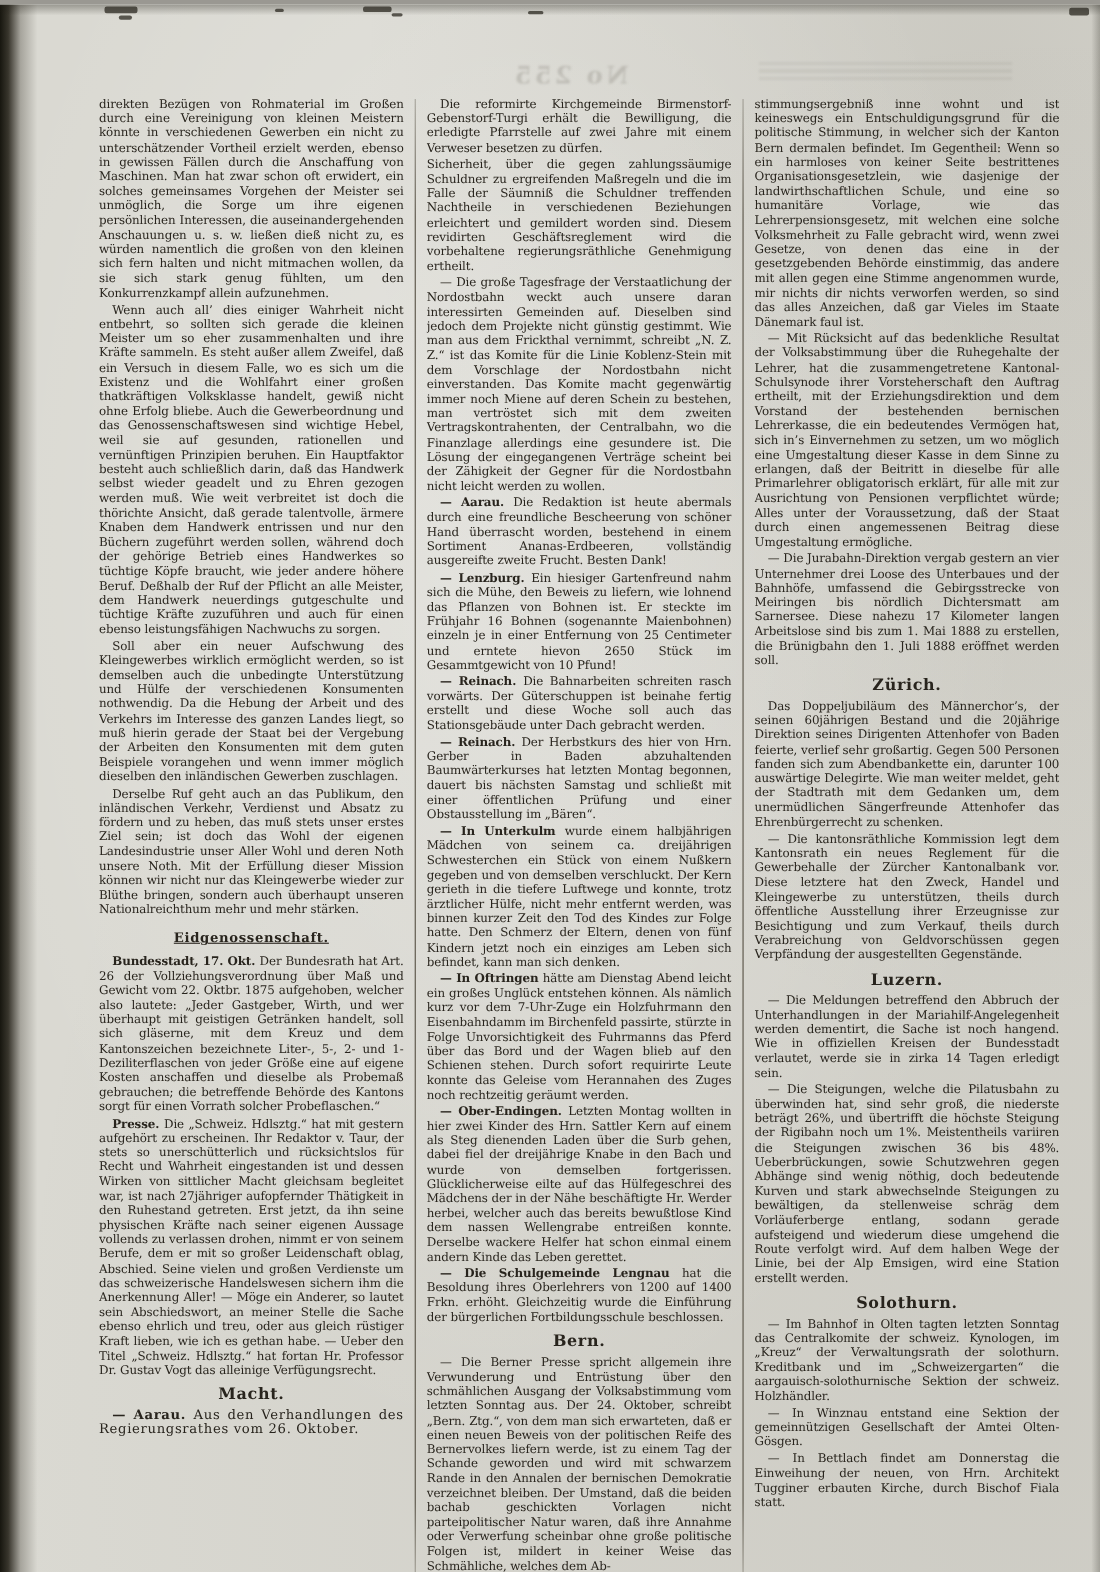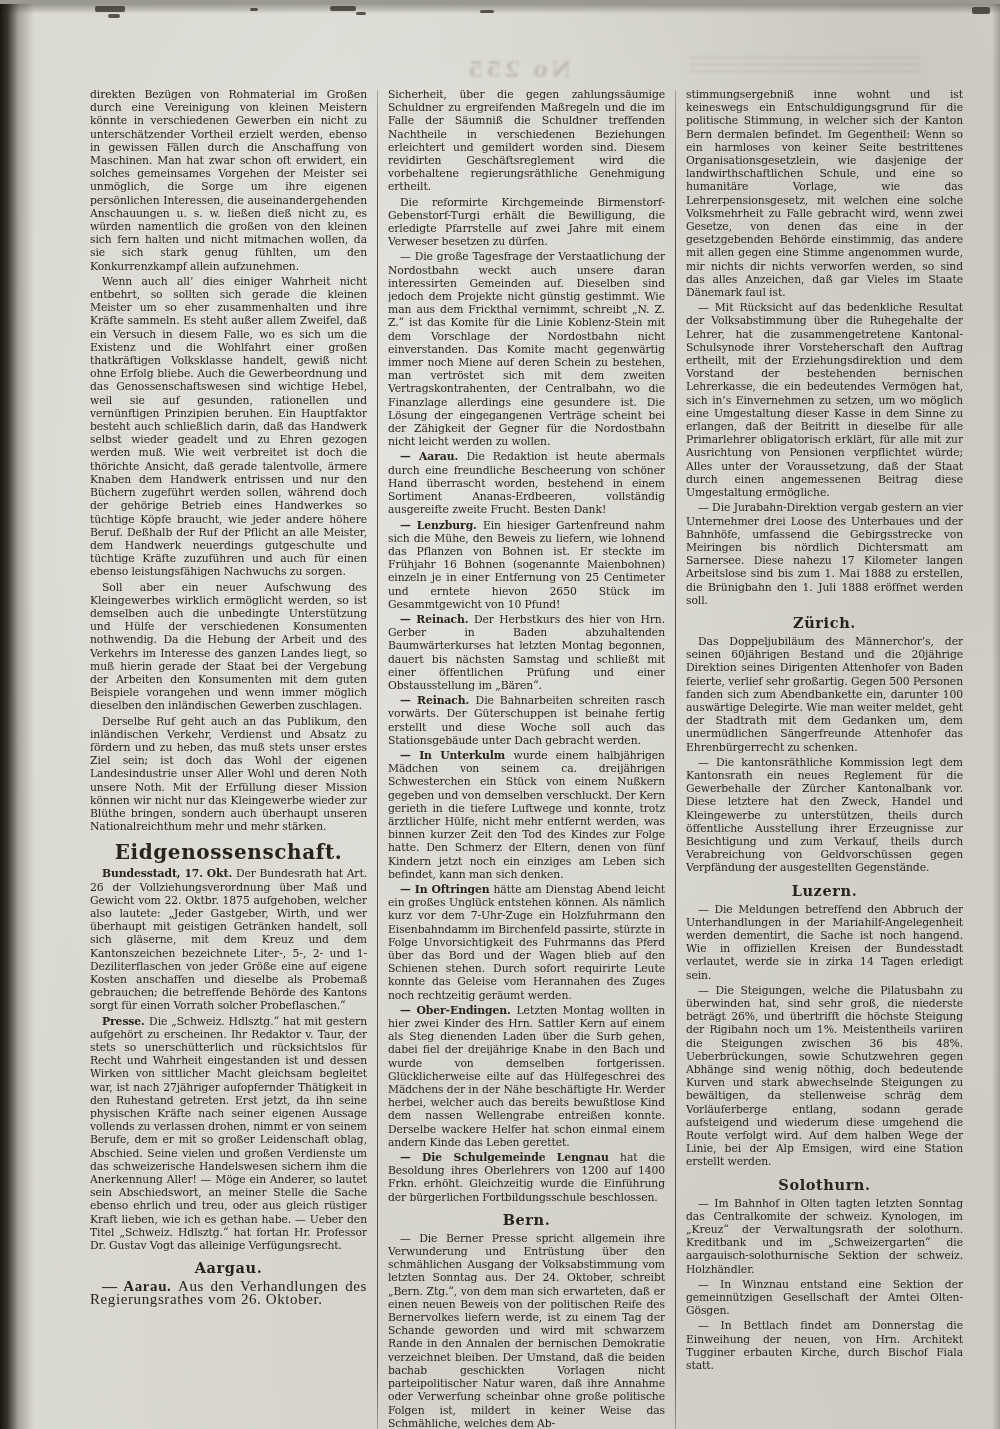--- a/index.html
+++ b/index.html
@@ -52,27 +52,27 @@
     width:277px;height:100%;overflow:hidden;flex:0 0 auto;
     font-size:10.8px;line-height:13.2px;letter-spacing:-0.1px;
     text-align:justify;
   }
   .rule{
     flex:0 0 1px;width:1px;background:linear-gradient(180deg,#68635776,#554f42 8%,#554f42 95%,#68635776);
     margin:2px 10px 0 10px;
   }
   .para{margin:0 0 2px 0;text-indent:12px;}
   .para.noindent{text-indent:0;}
-  .para.spaced{letter-spacing:0.6px;font-size:15px;font-family:Liberation Serif, serif;}
+  .para.spaced{letter-spacing:0.6px;font-size:12px;}
   .lead{font-weight:bold;}
   .section-header{
     text-align:center;font-weight:bold;font-size:14.5px;line-height:17px;
     margin:7px 0 4px 0;text-indent:0;letter-spacing:0.6px;
   }
-  .section-header.main{font-size:20px;line-height:20px;margin:9px 0 5px 0;}
+  .section-header.main{font-size:12px;line-height:20px;margin:9px 0 5px 0;text-decoration:underline;}
 </style>
 </head>
 <body>
 
 <div class="sheet">
   <div class="spine"></div>
   <div class="top-shadow"></div>
   <div class="right-shadow"></div>
 
   <div class="ghost">No 255</div>
@@ -88,32 +88,32 @@
 
   <div class="content">
     <div class="col">
         <p class="para noindent">direkten Bezügen von Rohmaterial im Großen durch eine Vereinigung von kleinen Meistern könnte in verschiedenen Gewerben ein nicht zu unterschätzender Vortheil erzielt werden, ebenso in gewissen Fällen durch die Anschaffung von Maschinen. Man hat zwar schon oft erwidert, ein solches gemeinsames Vorgehen der Meister sei unmöglich, die Sorge um ihre eigenen persönlichen Interessen, die auseinandergehenden Anschauungen u. s. w. ließen dieß nicht zu, es würden namentlich die großen von den kleinen sich fern halten und nicht mitmachen wollen, da sie sich stark genug fühlten, um den Konkurrenzkampf allein aufzunehmen.</p>
         <p class="para">Wenn auch all’ dies einiger Wahrheit nicht entbehrt, so sollten sich gerade die kleinen Meister um so eher zusammenhalten und ihre Kräfte sammeln. Es steht außer allem Zweifel, daß ein Versuch in diesem Falle, wo es sich um die Existenz und die Wohlfahrt einer großen thatkräftigen Volksklasse handelt, gewiß nicht ohne Erfolg bliebe. Auch die Gewerbeordnung und das Genossenschaftswesen sind wichtige Hebel, weil sie auf gesunden, rationellen und vernünftigen Prinzipien beruhen. Ein Hauptfaktor besteht auch schließlich darin, daß das Handwerk selbst wieder geadelt und zu Ehren gezogen werden muß. Wie weit verbreitet ist doch die thörichte Ansicht, daß gerade talentvolle, ärmere Knaben dem Handwerk entrissen und nur den Büchern zugeführt werden sollen, während doch der gehörige Betrieb eines Handwerkes so tüchtige Köpfe braucht, wie jeder andere höhere Beruf. Deßhalb der Ruf der Pflicht an alle Meister, dem Handwerk neuerdings gutgeschulte und tüchtige Kräfte zuzuführen und auch für einen ebenso leistungsfähigen Nachwuchs zu sorgen.</p>
         <p class="para">Soll aber ein neuer Aufschwung des Kleingewerbes wirklich ermöglicht werden, so ist demselben auch die unbedingte Unterstützung und Hülfe der verschiedenen Konsumenten nothwendig. Da die Hebung der Arbeit und des Verkehrs im Interesse des ganzen Landes liegt, so muß hierin gerade der Staat bei der Vergebung der Arbeiten den Konsumenten mit dem guten Beispiele vorangehen und wenn immer möglich dieselben den inländischen Gewerben zuschlagen.</p>
         <p class="para">Derselbe Ruf geht auch an das Publikum, den inländischen Verkehr, Verdienst und Absatz zu fördern und zu heben, das muß stets unser erstes Ziel sein; ist doch das Wohl der eigenen Landesindustrie unser Aller Wohl und deren Noth unsere Noth. Mit der Erfüllung dieser Mission können wir nicht nur das Kleingewerbe wieder zur Blüthe bringen, sondern auch überhaupt unseren Nationalreichthum mehr und mehr stärken.</p>
         <div class="section-header main">Eidgenossenschaft.</div>
         <p class="para"><span class="lead">Bundesstadt, 17. Okt. </span>Der Bundesrath hat Art. 26 der Vollziehungsverordnung über Maß und Gewicht vom 22. Oktbr. 1875 aufgehoben, welcher also lautete: „Jeder Gastgeber, Wirth, und wer überhaupt mit geistigen Getränken handelt, soll sich gläserne, mit dem Kreuz und dem Kantonszeichen bezeichnete Liter-, 5-, 2- und 1-Deziliterflaschen von jeder Größe eine auf eigene Kosten anschaffen und dieselbe als Probemaß gebrauchen; die betreffende Behörde des Kantons sorgt für einen Vorrath solcher Probeflaschen.“</p>
         <p class="para"><span class="lead">Presse. </span>Die „Schweiz. Hdlsztg.“ hat mit gestern aufgehört zu erscheinen. Ihr Redaktor v. Taur, der stets so unerschütterlich und rücksichtslos für Recht und Wahrheit eingestanden ist und dessen Wirken von sittlicher Macht gleichsam begleitet war, ist nach 27jähriger aufopfernder Thätigkeit in den Ruhestand getreten. Erst jetzt, da ihn seine physischen Kräfte nach seiner eigenen Aussage vollends zu verlassen drohen, nimmt er von seinem Berufe, dem er mit so großer Leidenschaft oblag, Abschied. Seine vielen und großen Verdienste um das schweizerische Handelswesen sichern ihm die Anerkennung Aller! — Möge ein Anderer, so lautet sein Abschiedswort, an meiner Stelle die Sache ebenso ehrlich und treu, oder aus gleich rüstiger Kraft lieben, wie ich es gethan habe. — Ueber den Titel „Schweiz. Hdlsztg.“ hat fortan Hr. Professor Dr. Gustav Vogt das alleinige Verfügungsrecht.</p>
-        <div class="section-header">Aargau.</div>
+        <div class="section-header">Macht.</div>
         <p class="para spaced"><span class="lead">— Aarau. </span>Aus den Verhandlungen des Regierungsrathes vom 26. Oktober.</p>
       </div>
     <div class="rule"></div>
     <div class="col">
+        <p class="para">Die reformirte Kirchgemeinde Birmenstorf-Gebenstorf-Turgi erhält die Bewilligung, die erledigte Pfarrstelle auf zwei Jahre mit einem Verweser besetzen zu dürfen.</p>
         <p class="para noindent">Sicherheit, über die gegen zahlungssäumige Schuldner zu ergreifenden Maßregeln und die im Falle der Säumniß die Schuldner treffenden Nachtheile in verschiedenen Beziehungen erleichtert und gemildert worden sind. Diesem revidirten Geschäftsreglement wird die vorbehaltene regierungsräthliche Genehmigung ertheilt.</p>
-        <p class="para">Die reformirte Kirchgemeinde Birmenstorf-Gebenstorf-Turgi erhält die Bewilligung, die erledigte Pfarrstelle auf zwei Jahre mit einem Verweser besetzen zu dürfen.</p>
         <p class="para">— Die große Tagesfrage der Verstaatlichung der Nordostbahn weckt auch unsere daran interessirten Gemeinden auf. Dieselben sind jedoch dem Projekte nicht günstig gestimmt. Wie man aus dem Frickthal vernimmt, schreibt „N. Z. Z.“ ist das Komite für die Linie Koblenz-Stein mit dem Vorschlage der Nordostbahn nicht einverstanden. Das Komite macht gegenwärtig immer noch Miene auf deren Schein zu bestehen, man vertröstet sich mit dem zweiten Vertragskontrahenten, der Centralbahn, wo die Finanzlage allerdings eine gesundere ist. Die Lösung der eingegangenen Verträge scheint bei der Zähigkeit der Gegner für die Nordostbahn nicht leicht werden zu wollen.</p>
         <p class="para"><span class="lead">— Aarau. </span>Die Redaktion ist heute abermals durch eine freundliche Bescheerung von schöner Hand überrascht worden, bestehend in einem Sortiment Ananas-Erdbeeren, vollständig ausgereifte zweite Frucht. Besten Dank!</p>
         <p class="para"><span class="lead">— Lenzburg. </span>Ein hiesiger Gartenfreund nahm sich die Mühe, den Beweis zu liefern, wie lohnend das Pflanzen von Bohnen ist. Er steckte im Frühjahr 16 Bohnen (sogenannte Maienbohnen) einzeln je in einer Entfernung von 25 Centimeter und erntete hievon 2650 Stück im Gesammtgewicht von 10 Pfund!</p>
+        <p class="para"><span class="lead">— Reinach. </span>Die Bahnarbeiten schreiten rasch vorwärts. Der Güterschuppen ist beinahe fertig erstellt und diese Woche soll auch das Stationsgebäude unter Dach gebracht werden.</p>
         <p class="para"><span class="lead">— Reinach. </span>Der Herbstkurs des hier von Hrn. Gerber in Baden abzuhaltenden Baumwärterkurses hat letzten Montag begonnen, dauert bis nächsten Samstag und schließt mit einer öffentlichen Prüfung und einer Obstausstellung im „Bären“.</p>
-        <p class="para"><span class="lead">— Reinach. </span>Die Bahnarbeiten schreiten rasch vorwärts. Der Güterschuppen ist beinahe fertig erstellt und diese Woche soll auch das Stationsgebäude unter Dach gebracht werden.</p>
         <p class="para"><span class="lead">— In Unterkulm </span>wurde einem halbjährigen Mädchen von seinem ca. dreijährigen Schwesterchen ein Stück von einem Nußkern gegeben und von demselben verschluckt. Der Kern gerieth in die tiefere Luftwege und konnte, trotz ärztlicher Hülfe, nicht mehr entfernt werden, was binnen kurzer Zeit den Tod des Kindes zur Folge hatte. Den Schmerz der Eltern, denen von fünf Kindern jetzt noch ein einziges am Leben sich befindet, kann man sich denken.</p>
         <p class="para"><span class="lead">— In Oftringen </span>hätte am Dienstag Abend leicht ein großes Unglück entstehen können. Als nämlich kurz vor dem 7-Uhr-Zuge ein Holzfuhrmann den Eisenbahndamm im Birchenfeld passirte, stürzte in Folge Unvorsichtigkeit des Fuhrmanns das Pferd über das Bord und der Wagen blieb auf den Schienen stehen. Durch sofort requirirte Leute konnte das Geleise vom Herannahen des Zuges noch rechtzeitig geräumt werden.</p>
         <p class="para"><span class="lead">— Ober-Endingen. </span>Letzten Montag wollten in hier zwei Kinder des Hrn. Sattler Kern auf einem als Steg dienenden Laden über die Surb gehen, dabei fiel der dreijährige Knabe in den Bach und wurde von demselben fortgerissen. Glücklicherweise eilte auf das Hülfegeschrei des Mädchens der in der Nähe beschäftigte Hr. Werder herbei, welcher auch das bereits bewußtlose Kind dem nassen Wellengrabe entreißen konnte. Derselbe wackere Helfer hat schon einmal einem andern Kinde das Leben gerettet.</p>
         <p class="para"><span class="lead">— Die Schulgemeinde Lengnau </span>hat die Besoldung ihres Oberlehrers von 1200 auf 1400 Frkn. erhöht. Gleichzeitig wurde die Einführung der bürgerlichen Fortbildungsschule beschlossen.</p>
         <div class="section-header">Bern.</div>
         <p class="para">— Die Berner Presse spricht allgemein ihre Verwunderung und Entrüstung über den schmählichen Ausgang der Volksabstimmung vom letzten Sonntag aus. Der 24. Oktober, schreibt „Bern. Ztg.“, von dem man sich erwarteten, daß er einen neuen Beweis von der politischen Reife des Bernervolkes liefern werde, ist zu einem Tag der Schande geworden und wird mit schwarzem Rande in den Annalen der bernischen Demokratie verzeichnet bleiben. Der Umstand, daß die beiden bachab geschickten Vorlagen nicht parteipolitischer Natur waren, daß ihre Annahme oder Verwerfung scheinbar ohne große politische Folgen ist, mildert in keiner Weise das Schmähliche, welches dem Ab-</p>
       </div>
     <div class="rule"></div>
     <div class="col">
         <p class="para noindent">stimmungsergebniß inne wohnt und ist keineswegs ein Entschuldigungsgrund für die politische Stimmung, in welcher sich der Kanton Bern dermalen befindet. Im Gegentheil: Wenn so ein harmloses von keiner Seite bestrittenes Organisationsgesetzlein, wie dasjenige der landwirthschaftlichen Schule, und eine so humanitäre Vorlage, wie das Lehrerpensionsgesetz, mit welchen eine solche Volksmehrheit zu Falle gebracht wird, wenn zwei Gesetze, von denen das eine in der gesetzgebenden Behörde einstimmig, das andere mit allen gegen eine Stimme angenommen wurde, mir nichts dir nichts verworfen werden, so sind das alles Anzeichen, daß gar Vieles im Staate Dänemark faul ist.</p>

